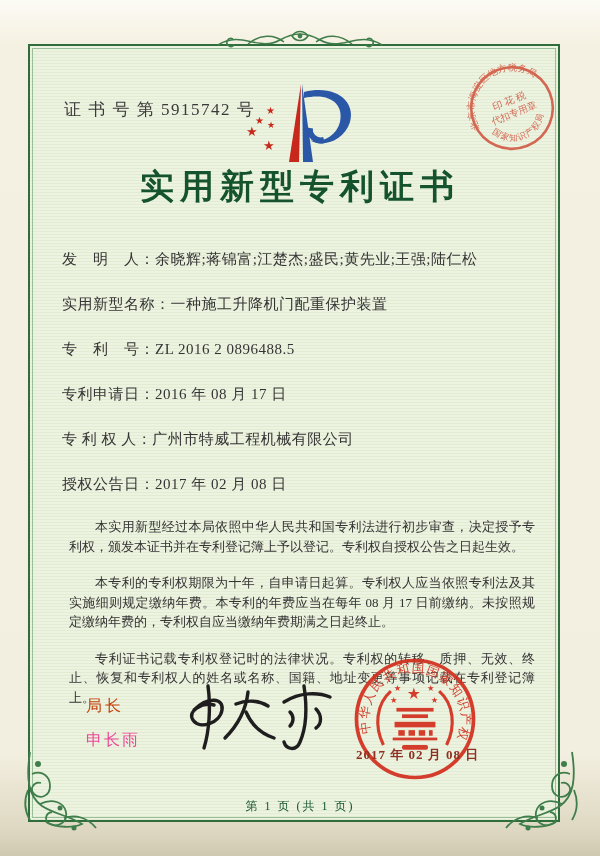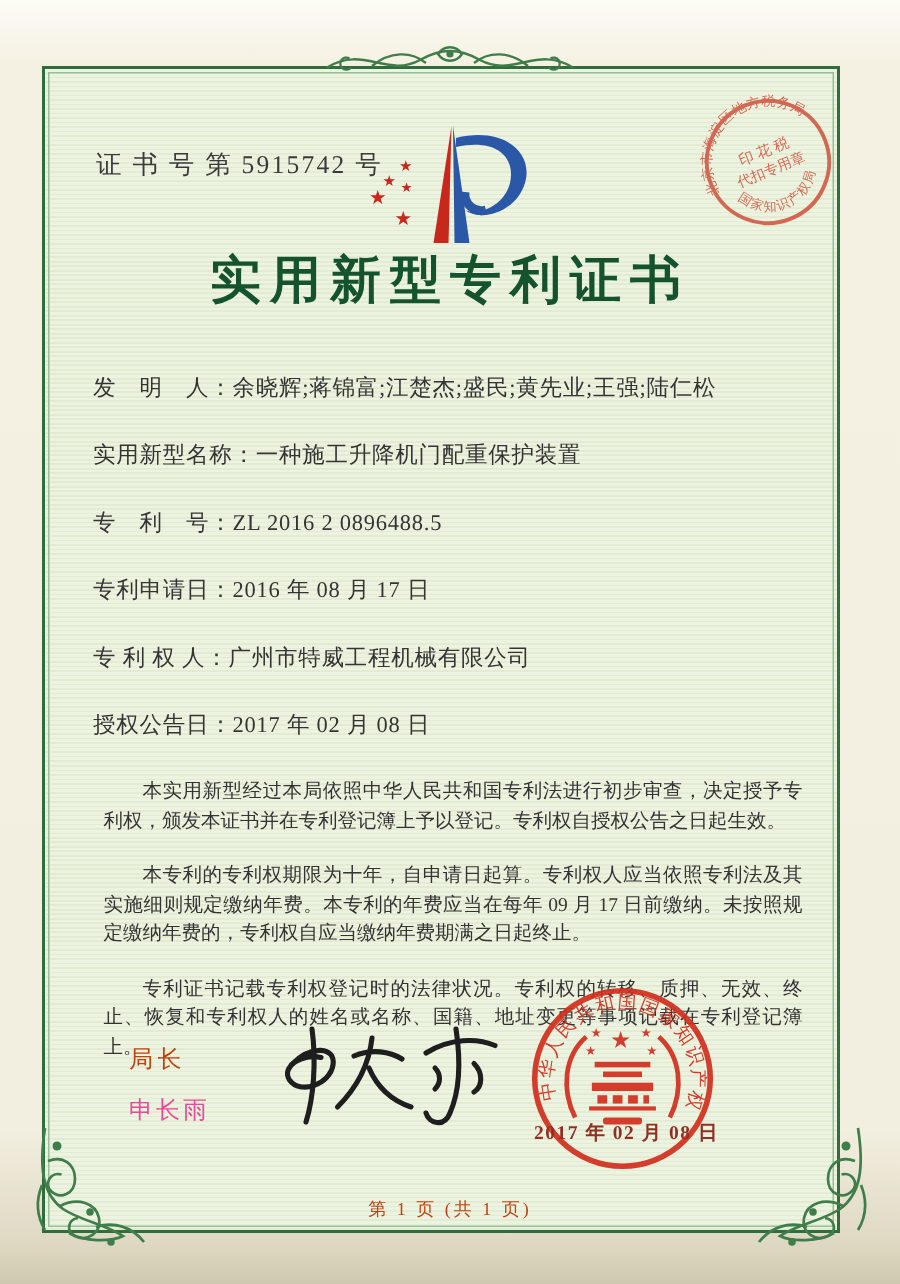--- a/index.html
+++ b/index.html
@@ -42,21 +42,21 @@
   .signer-name  { position:absolute; left:86px; top:730px; font-size:16px; letter-spacing:2px; color:#ec4899; }
   .signature { position:absolute; left:178px; top:676px; }
   .seal-main { position:absolute; left:350px; top:654px; opacity:0.93; }
   .seal-date {
     position:absolute; left:356px; top:746px; width:150px;
     font-size:13px; letter-spacing:1px; color:#8e3023; font-weight:600;
   }
   .seal-tax { position:absolute; left:460px; top:56px; transform:rotate(-22deg); opacity:0.88; }
   .footer {
     position:absolute; left:0; right:0; top:798px; text-align:center;
-    font-size:12px; letter-spacing:2px; color:#c2410c;
+    font-size:12px; letter-spacing:2px; color:#14532d;
   }
 </style>
 </head>
 <body>
 
 <div>
 
   <div class="frame">
     <div class="frame-inner"></div>
   </div>
@@ -127,21 +127,21 @@
     <div class="field-row">
       <span class="field-label">专 利 权 人：</span><span>广州市特威工程机械有限公司</span>
     </div>
     <div class="field-row">
       <span class="field-label">授权公告日：</span><span>2017 年 02 月 08 日</span>
     </div>
   </div>
 
   <div class="paragraphs">
     <p>本实用新型经过本局依照中华人民共和国专利法进行初步审查，决定授予专利权，颁发本证书并在专利登记簿上予以登记。专利权自授权公告之日起生效。</p>
-    <p>本专利的专利权期限为十年，自申请日起算。专利权人应当依照专利法及其实施细则规定缴纳年费。本专利的年费应当在每年 09 月 17 日前缴纳。未按照规定缴纳年费的，专利权自应当缴纳年费期满之日起终止。</p>
+    <p>本专利的专利权期限为十年，自申请日起算。专利权人应当依照专利法及其实施细则规定缴纳年费。本专利的年费应当在每年 08 月 17 日前缴纳。未按照规定缴纳年费的，专利权自应当缴纳年费期满之日起终止。</p>
     <p>专利证书记载专利权登记时的法律状况。专利权的转移、质押、无效、终止、恢复和专利权人的姓名或名称、国籍、地址变更等事项记载在专利登记簿上。</p>
   </div>
 
   <div class="signer-title">局长</div>
   <div class="signer-name">申长雨</div>
 
   <svg class="signature" width="160" height="100" viewBox="0 0 160 100">
     <g stroke="#1e1e1e" stroke-width="3.4" fill="none" stroke-linecap="round" stroke-linejoin="round">
       <path d="M16,34 C30,20 46,22 44,34 C42,47 22,54 15,44 C9,35 24,26 36,29"></path>
       <path d="M30,10 C33,32 31,56 26,72"></path>

